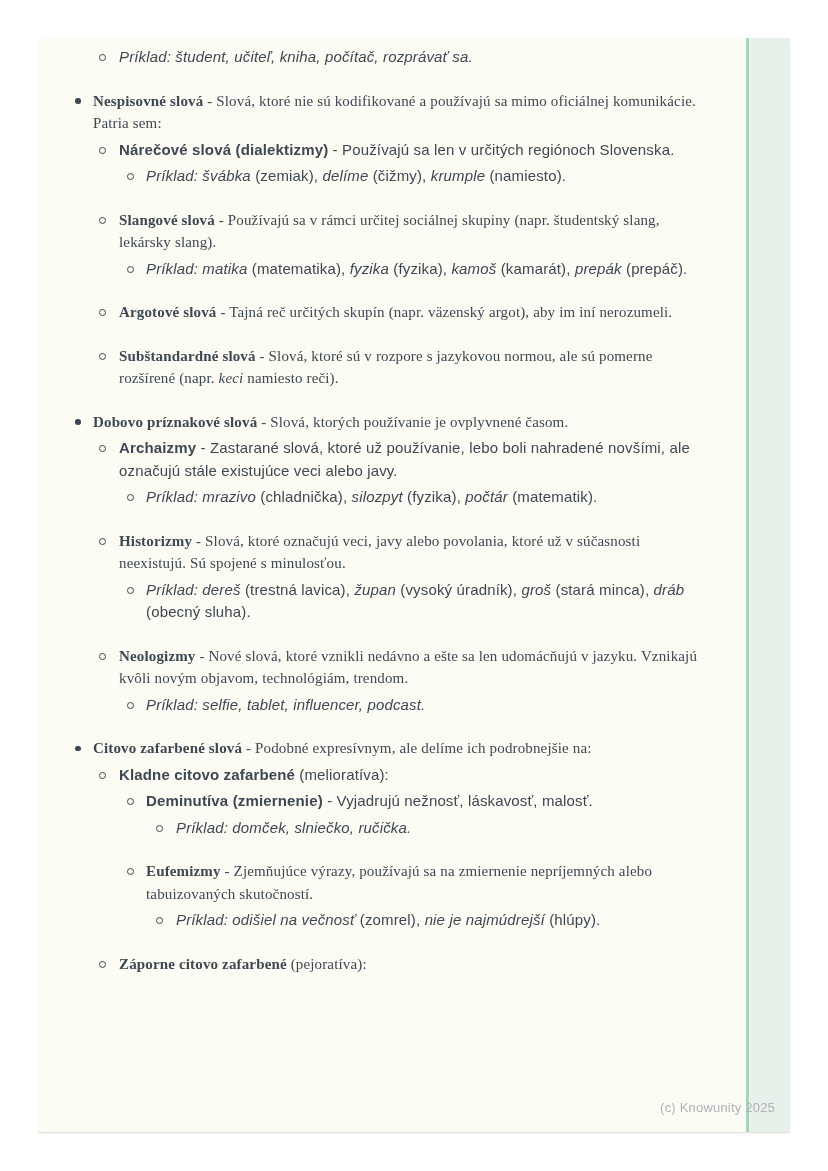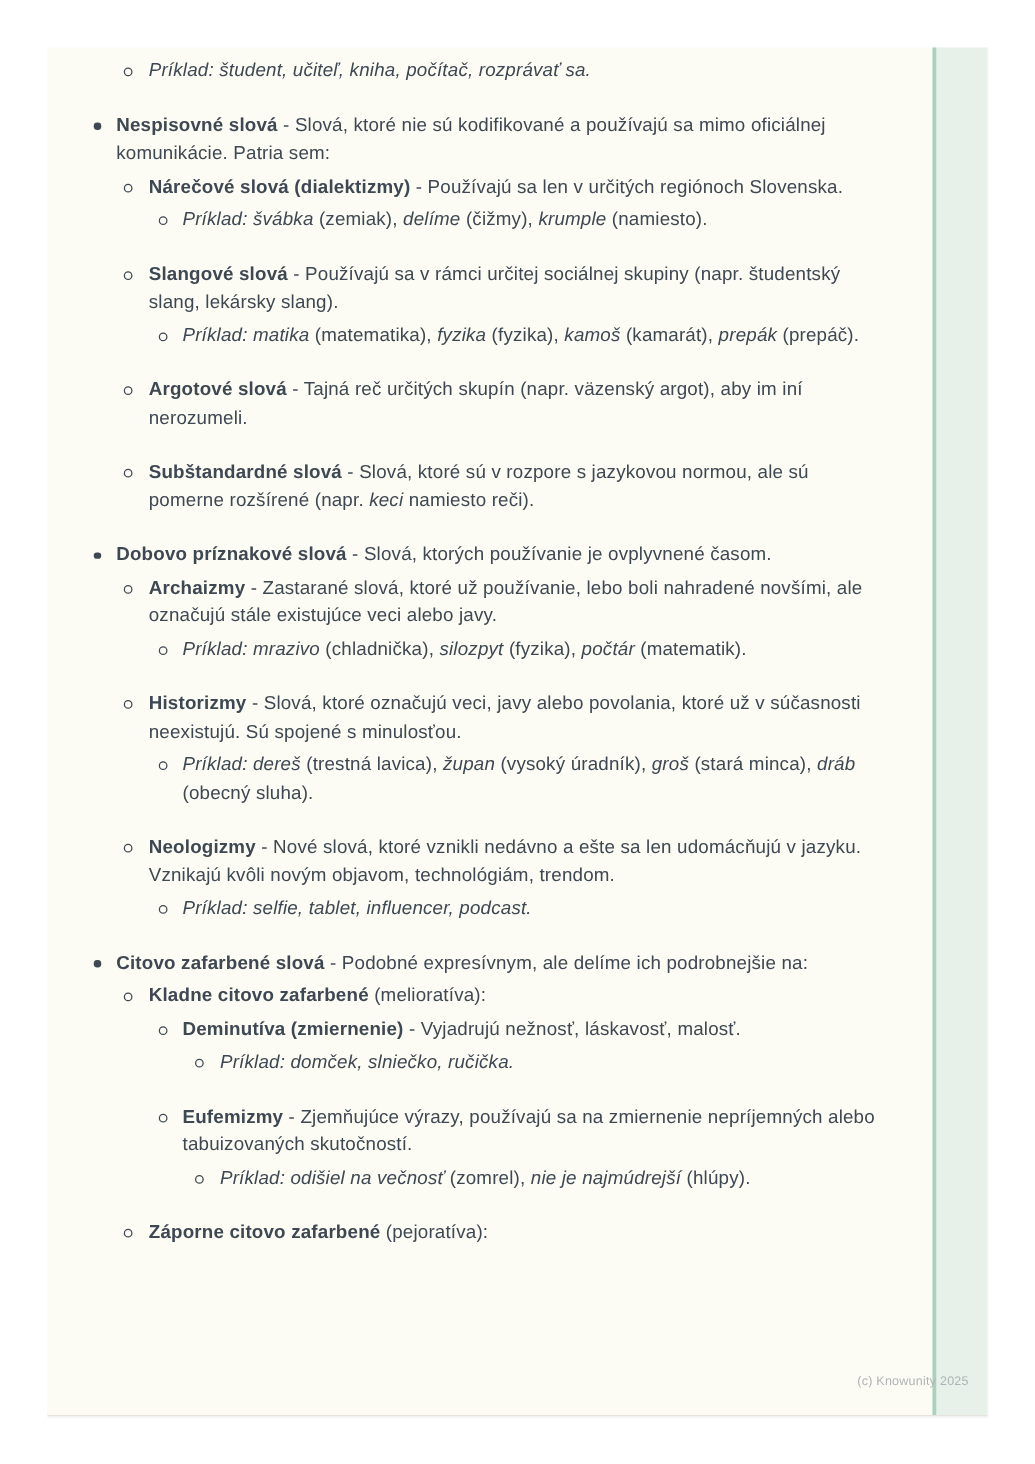--- a/index.html
+++ b/index.html
@@ -41,21 +41,21 @@
     width:668px;
   }
   .item{
     position:relative;
     font-size:15px;
     line-height:22.5px;
     letter-spacing:0.15px;
     margin-top:4px;
   }
   .item:first-child{margin-top:0;}
-  .item.group{margin-top:21px;}
+  .item.group{margin-top:21px;font-family:Liberation Serif, serif;}
   .lvl1{padding-left:55px;}
   .lvl2{padding-left:81px;}
   .lvl3{padding-left:108px;}
   .lvl4{padding-left:138px;}
   .bullet{
     position:absolute;
     border-radius:50%;
   }
   .lvl1 .bullet{
     left:37px; top:8.5px;
@@ -70,21 +70,21 @@
   }
   .lvl2 .bullet{left:61px;}
   .lvl3 .bullet{left:89px;}
   .lvl4 .bullet{left:118px;}
   .seg-bold{font-weight:700;}
   .seg-italic{font-style:italic;}
   .seg-regular{font-weight:400;}
   .watermark{
     position:absolute;
     right:15px; top:1062px;
-    font-size:10px;
+    font-size:13px;
     letter-spacing:0.2px;
     color:var(--watermark);
     z-index:2;
     white-space:nowrap;
   }
 </style>
 </head>
 <body>
 
 <div class="page-card">

